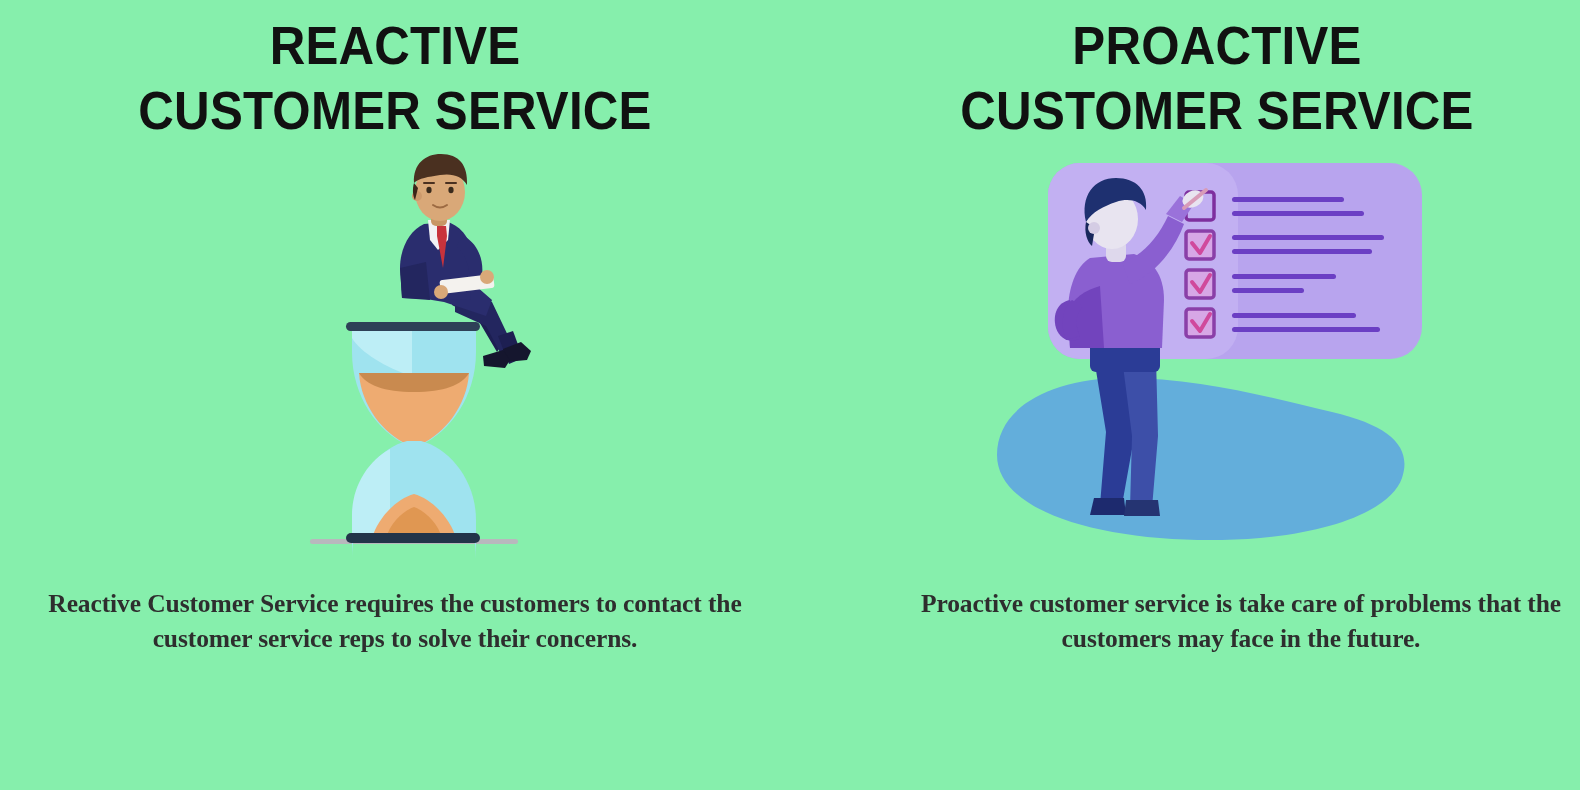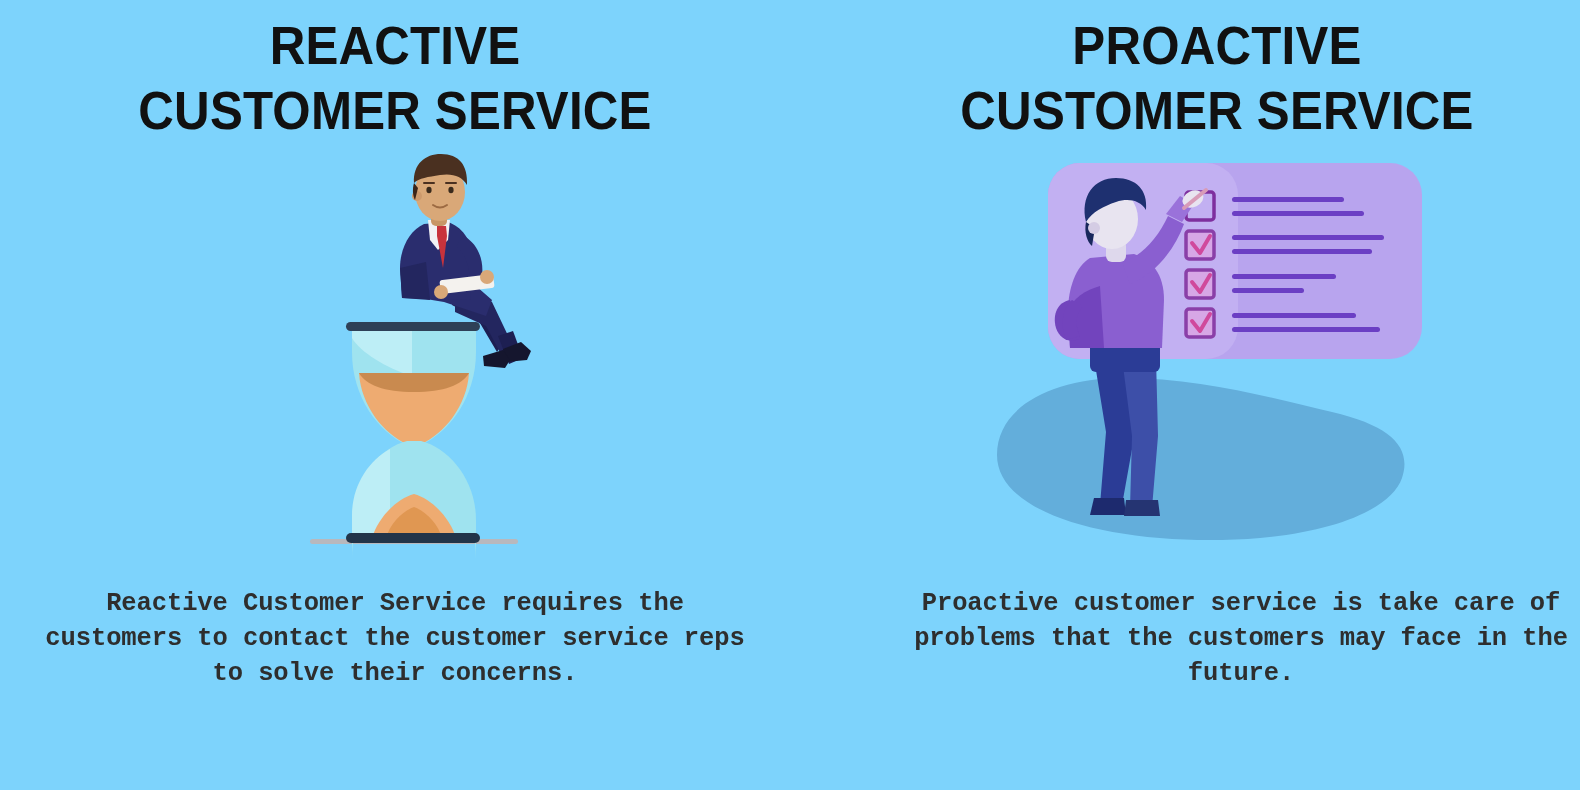--- a/index.html
+++ b/index.html
@@ -7,21 +7,21 @@
     padding: 0;
     background: #ffffff;
   }
   body {
     font-family: "Liberation Sans", sans-serif;
   }
   #page {
     position: relative;
     width: 1580px;
     height: 790px;
-    background: #7dd3fc;
+    background: #86efac;
     overflow: hidden;
   }
   .panel {
     position: absolute;
     top: 0;
     height: 790px;
     width: 790px;
   }
   .panel-left  { left: 0; }
   .panel-right { left: 822px; }
@@ -46,21 +46,21 @@
 
   
   .caption {
     position: absolute;
     left: 50%;
     transform: translateX(-50%);
     top: 586px;
     width: 700px;
     text-align: center;
     color: #2e2e2e;
-    font-family: Liberation Mono, monospace;
+    font-family: Liberation Serif, serif;
     font-weight: 700;
     font-size: 25.5px;
     line-height: 1.38;
     letter-spacing: -0.1px;
   }
   .caption-right { width: 690px; margin-left: 24px; }
 
   
   .art {
     position: absolute;

